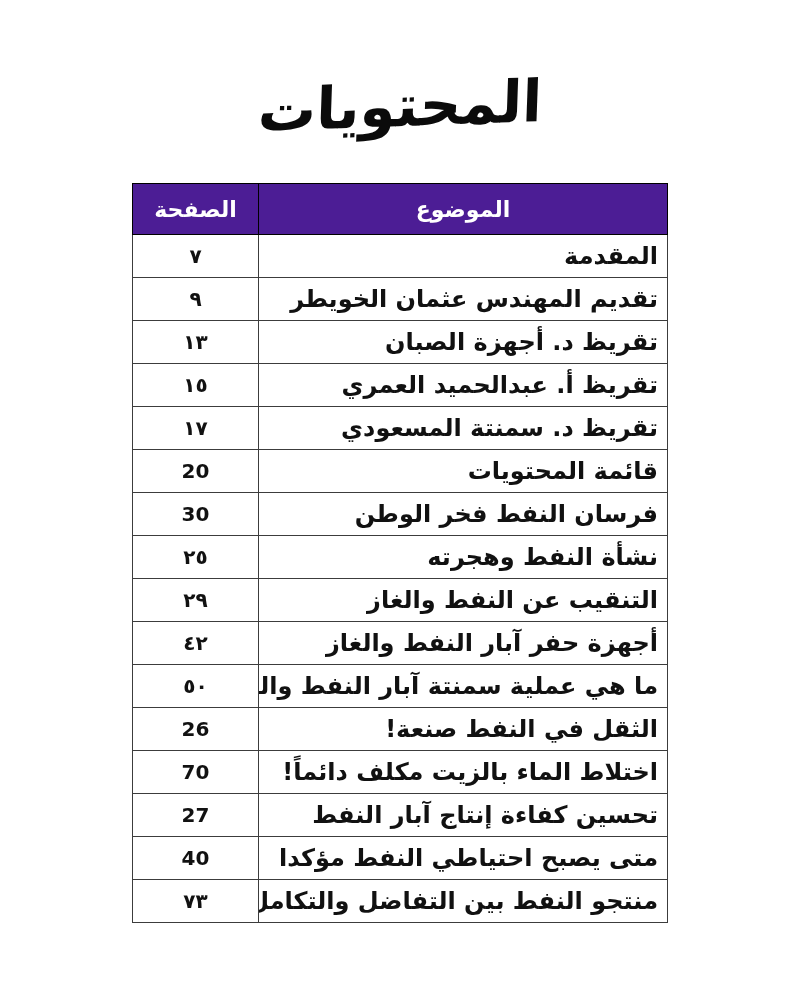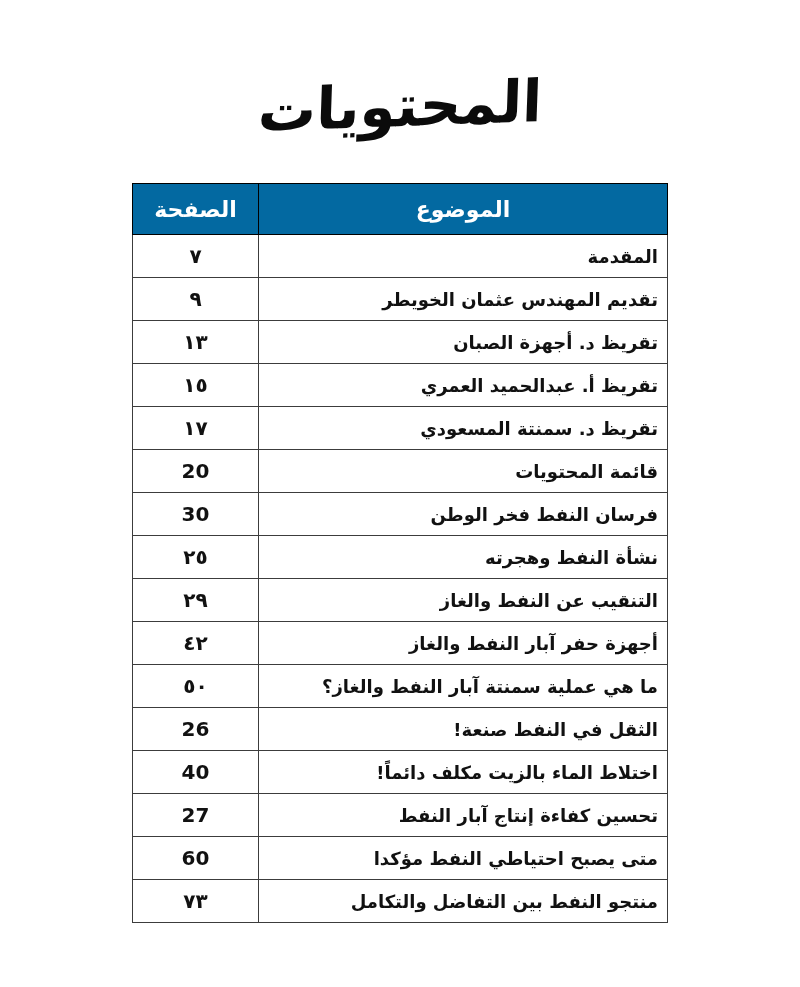--- a/index.html
+++ b/index.html
@@ -38,34 +38,34 @@
   }
   table.toc {
     width: 535px;
     border-collapse: collapse;
     table-layout: fixed;
     direction: rtl;
   }
   table.toc col.col-topic { width: 409px; }
   table.toc col.col-page  { width: 126px; }
   table.toc th {
-    background: #0369a1;
+    background: #4c1d95;
     color: #ffffff;
     height: 50px;
     font-size: 22px;
     font-weight: bold;
     text-align: center;
     vertical-align: middle;
     border: 1px solid #000000;
     padding: 0;
   }
   table.toc td {
     height: 42px;
     border: 1px solid #3c3c3c;
-    font-size: 18px;
+    font-size: 24px;
     font-weight: bold;
     color: #111111;
     vertical-align: middle;
     padding: 0;
     overflow: hidden;
     white-space: nowrap;
   }
   table.toc td.topic-cell {
     text-align: right;
     padding-right: 9px;
@@ -139,29 +139,29 @@
           <tr>
             <td class="topic-cell">ما هي عملية سمنتة آبار النفط والغاز؟</td>
             <td class="page-cell">٥٠</td>
           </tr>
           <tr>
             <td class="topic-cell">الثقل في النفط صنعة!</td>
             <td class="page-cell">26</td>
           </tr>
           <tr>
             <td class="topic-cell">اختلاط الماء بالزيت مكلف دائماً!</td>
-            <td class="page-cell">40</td>
+            <td class="page-cell">70</td>
           </tr>
           <tr>
             <td class="topic-cell">تحسين كفاءة إنتاج آبار النفط</td>
             <td class="page-cell">27</td>
           </tr>
           <tr>
             <td class="topic-cell">متى يصبح احتياطي النفط مؤكدا</td>
-            <td class="page-cell">60</td>
+            <td class="page-cell">40</td>
           </tr>
           <tr>
             <td class="topic-cell">منتجو النفط بين التفاضل والتكامل</td>
             <td class="page-cell">٧٣</td>
           </tr>
         </tbody>
     </table>
   </div>
 
 </div>

